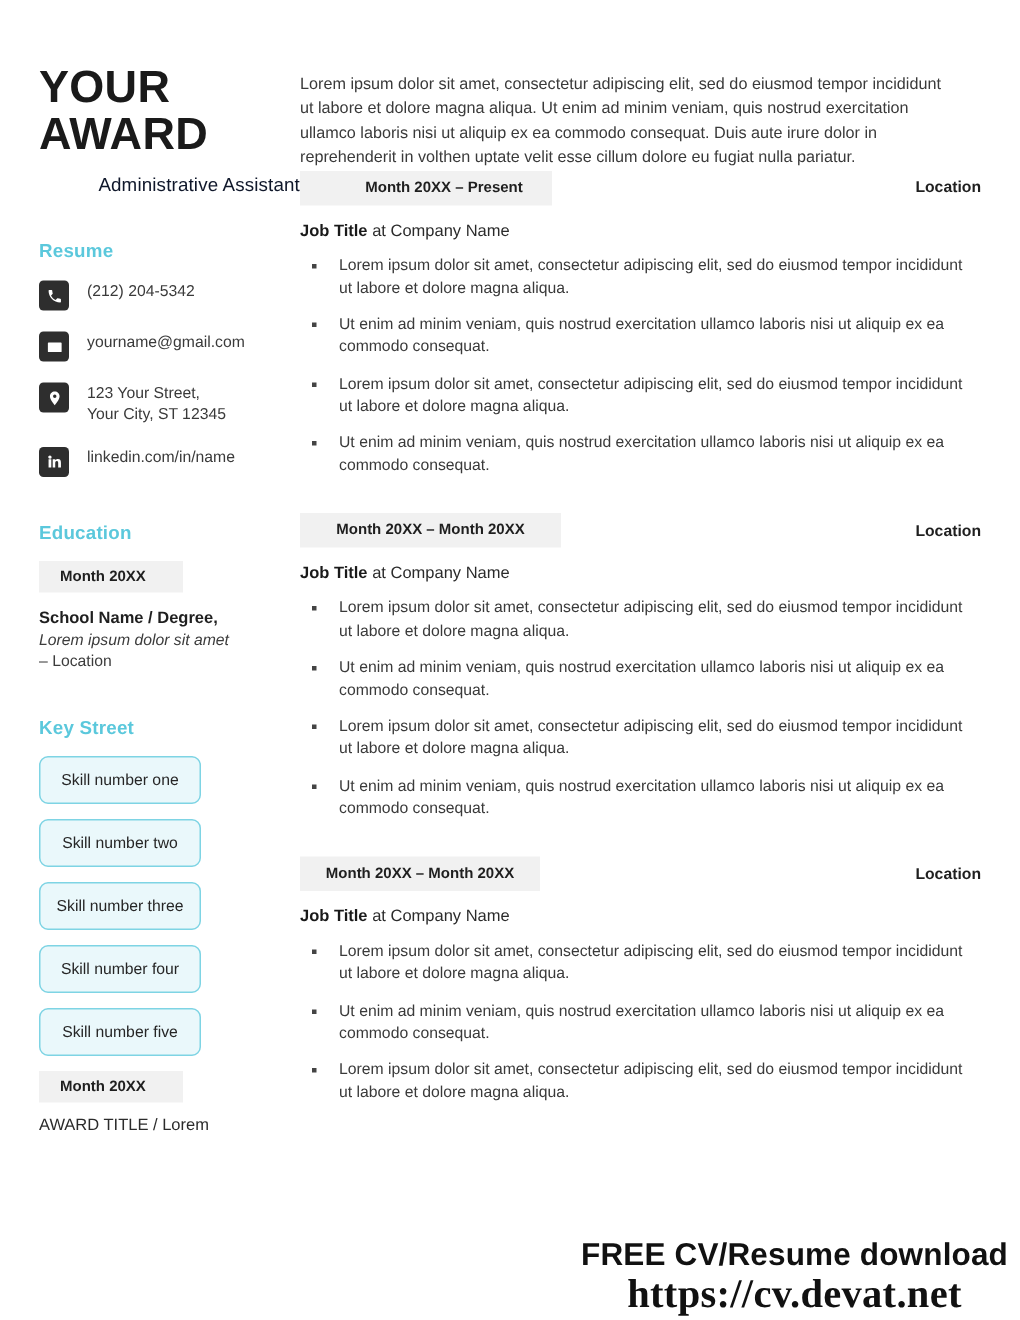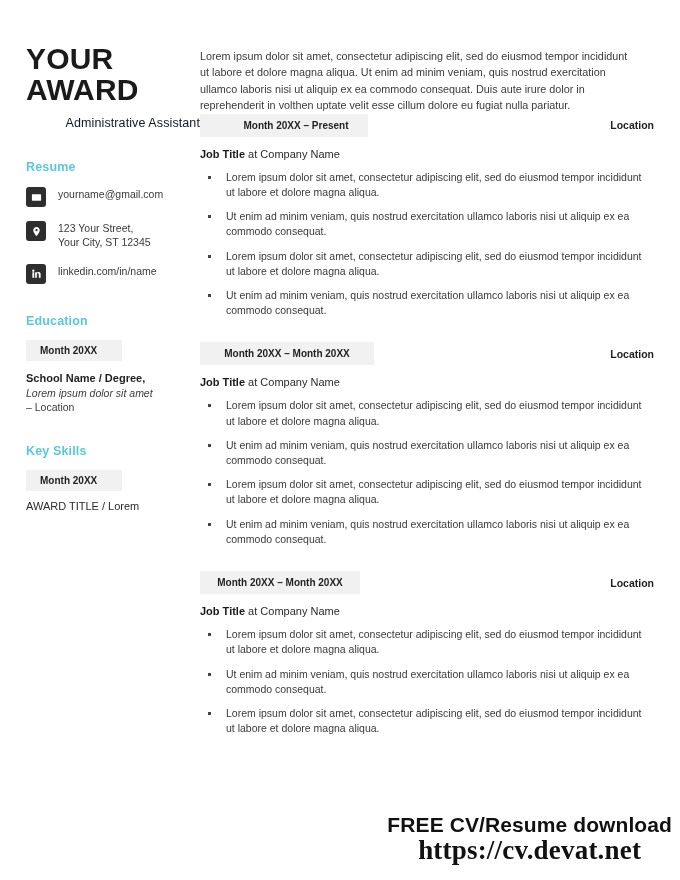--- a/index.html
+++ b/index.html
@@ -212,21 +212,21 @@
     top: 6px;
     width: 3px;
     height: 3px;
     background: #444;
   }
 
   
   .watermark {
     position: absolute;
     right: 8px;
-    bottom: 16px;
+    bottom: 4px;
     text-align: center;
     line-height: 1.0;
     z-index: 5;
   }
   .wm-line1 {
     font-family: "Liberation Sans", sans-serif;
     font-size: 21px;
     font-weight: 700;
     color: #111;
     display: block;
@@ -251,20 +251,28 @@
 
     <div class="name-block">
       <span class="name-line">YOUR</span>
       <span class="name-line">AWARD</span>
     </div>
     <div class="job-role">Administrative Assistant</div>
 
     <h2 class="side-heading">Resume</h2>
     <div class="contact-list">
 
+      <div class="contact-row">
+        <span class="contact-icon">
+          <svg width="11" height="11" viewBox="0 0 24 24" fill="#ffffff">
+              <path d="M6.6 10.8c1.4 2.8 3.8 5.2 6.6 6.6l2.2-2.2c.3-.3.7-.4 1-.2 1.2.4 2.4.6 3.6.6.6 0 1 .4 1 1V20c0 .6-.4 1-1 1C10.6 21 3 13.4 3 4c0-.6.4-1 1-1h3.4c.6 0 1 .4 1 1 0 1.3.2 2.5.6 3.6.1.3 0 .7-.2 1l-2.2 2.2z"></path>
+            </svg>
+        </span>
+        <span class="contact-text">(212) 204-5342</span>
+      </div>
 
       <div class="contact-row">
         <span class="contact-icon">
           <svg width="11" height="11" viewBox="0 0 24 24" fill="#ffffff">
               <path d="M3 5h18c.6 0 1 .4 1 1v12c0 .6-.4 1-1 1H3c-.6 0-1-.4-1-1V6c0-.6.4-1 1-1zm9 8L4.2 7h15.6L12 13z"></path>
             </svg>
         </span>
         <span class="contact-text" style="white-space:pre-line">yourname@gmail.com</span>
       </div>
 
@@ -290,21 +298,28 @@
     </div>
 
     <h2 class="side-heading">Education</h2>
     <div class="edu-item">
       <span class="date-badge badge-wide-side">Month 20XX</span>
       <div class="edu-school">School Name / Degree,</div>
       <div class="edu-desc">Lorem ipsum dolor sit amet</div>
       <div class="edu-loc">– Location</div>
     </div>
 
-    <h2 class="side-heading">Key Skills</h2>
+    <h2 class="side-heading">Key Street</h2>
+    <div class="skill-list">
+      <div class="skill-pill">Skill number one</div>
+      <div class="skill-pill">Skill number two</div>
+      <div class="skill-pill">Skill number three</div>
+      <div class="skill-pill">Skill number four</div>
+      <div class="skill-pill">Skill number five</div>
+    </div>
 
     <div class="award-item">
       <span class="date-badge badge-wide-side">Month 20XX</span>
       <div class="award-title">AWARD TITLE / Lorem</div>
     </div>
 
   </aside>
 
   <main class="main">
 

